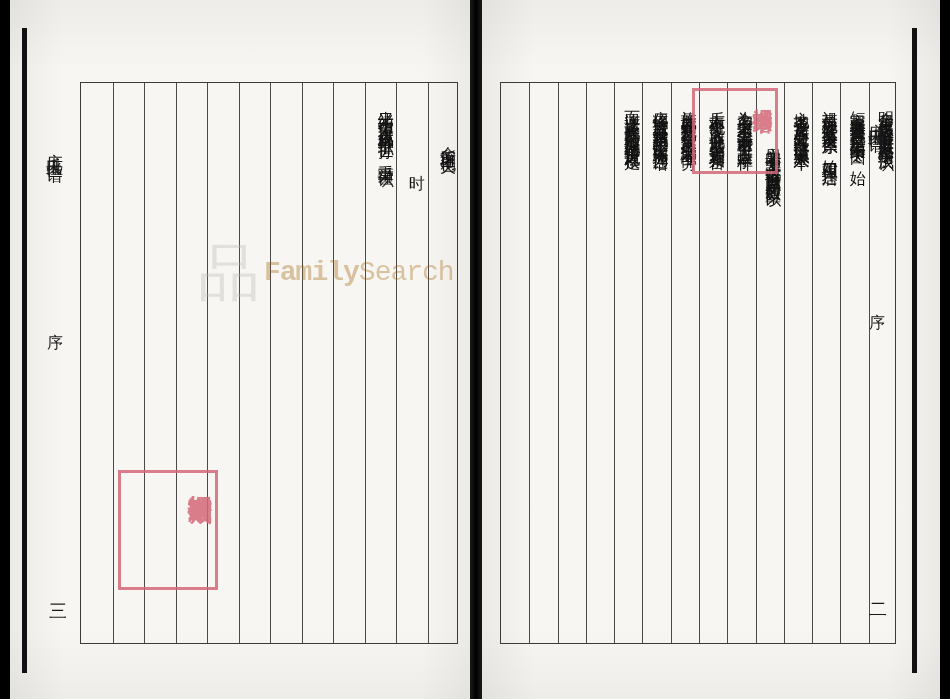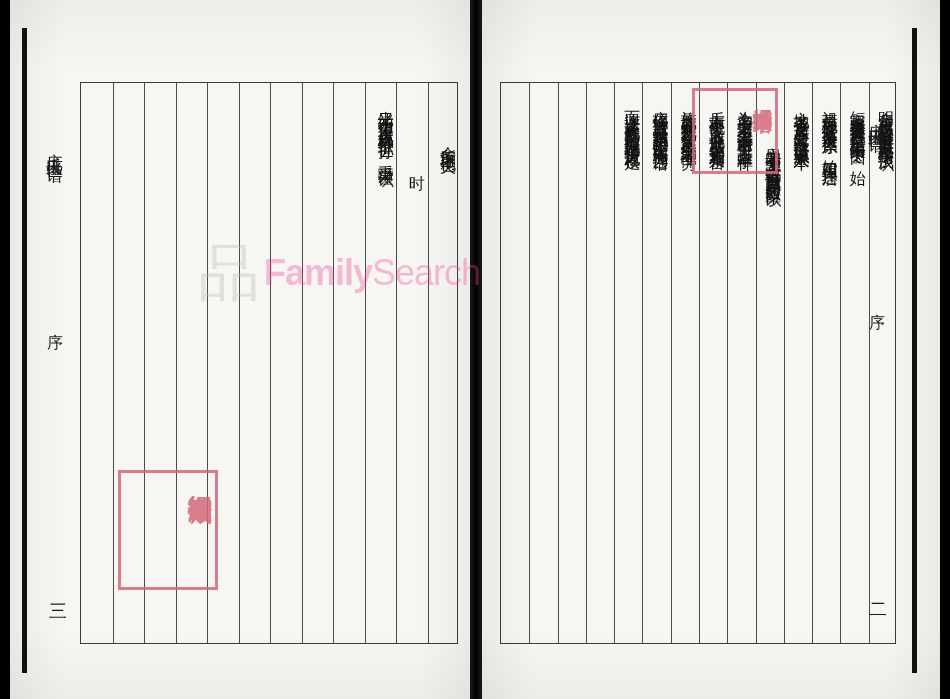--- a/index.html
+++ b/index.html
@@ -203,23 +203,23 @@
     gap: 8px;
   }
   .wm-mark {
     font-family: "DejaVu Serif", "Liberation Serif", serif;
     font-size: 62px;
     color: #b9b9b4;
     line-height: 0.8;
     letter-spacing: -4px;
   }
   .wm-text {
-    font-family: Liberation Sans, sans-serif;
-    font-size: 36px;
-    color: #ec4899;
+    font-family: Liberation Mono, monospace;
+    font-size: 28px;
+    color: #a16207;
     letter-spacing: -1px;
   }
   .wm-text .b { font-weight: bold; }
 </style>
 </head>
 <body>
 
 <div id="page">
 
   <div class="sheet left"></div>

